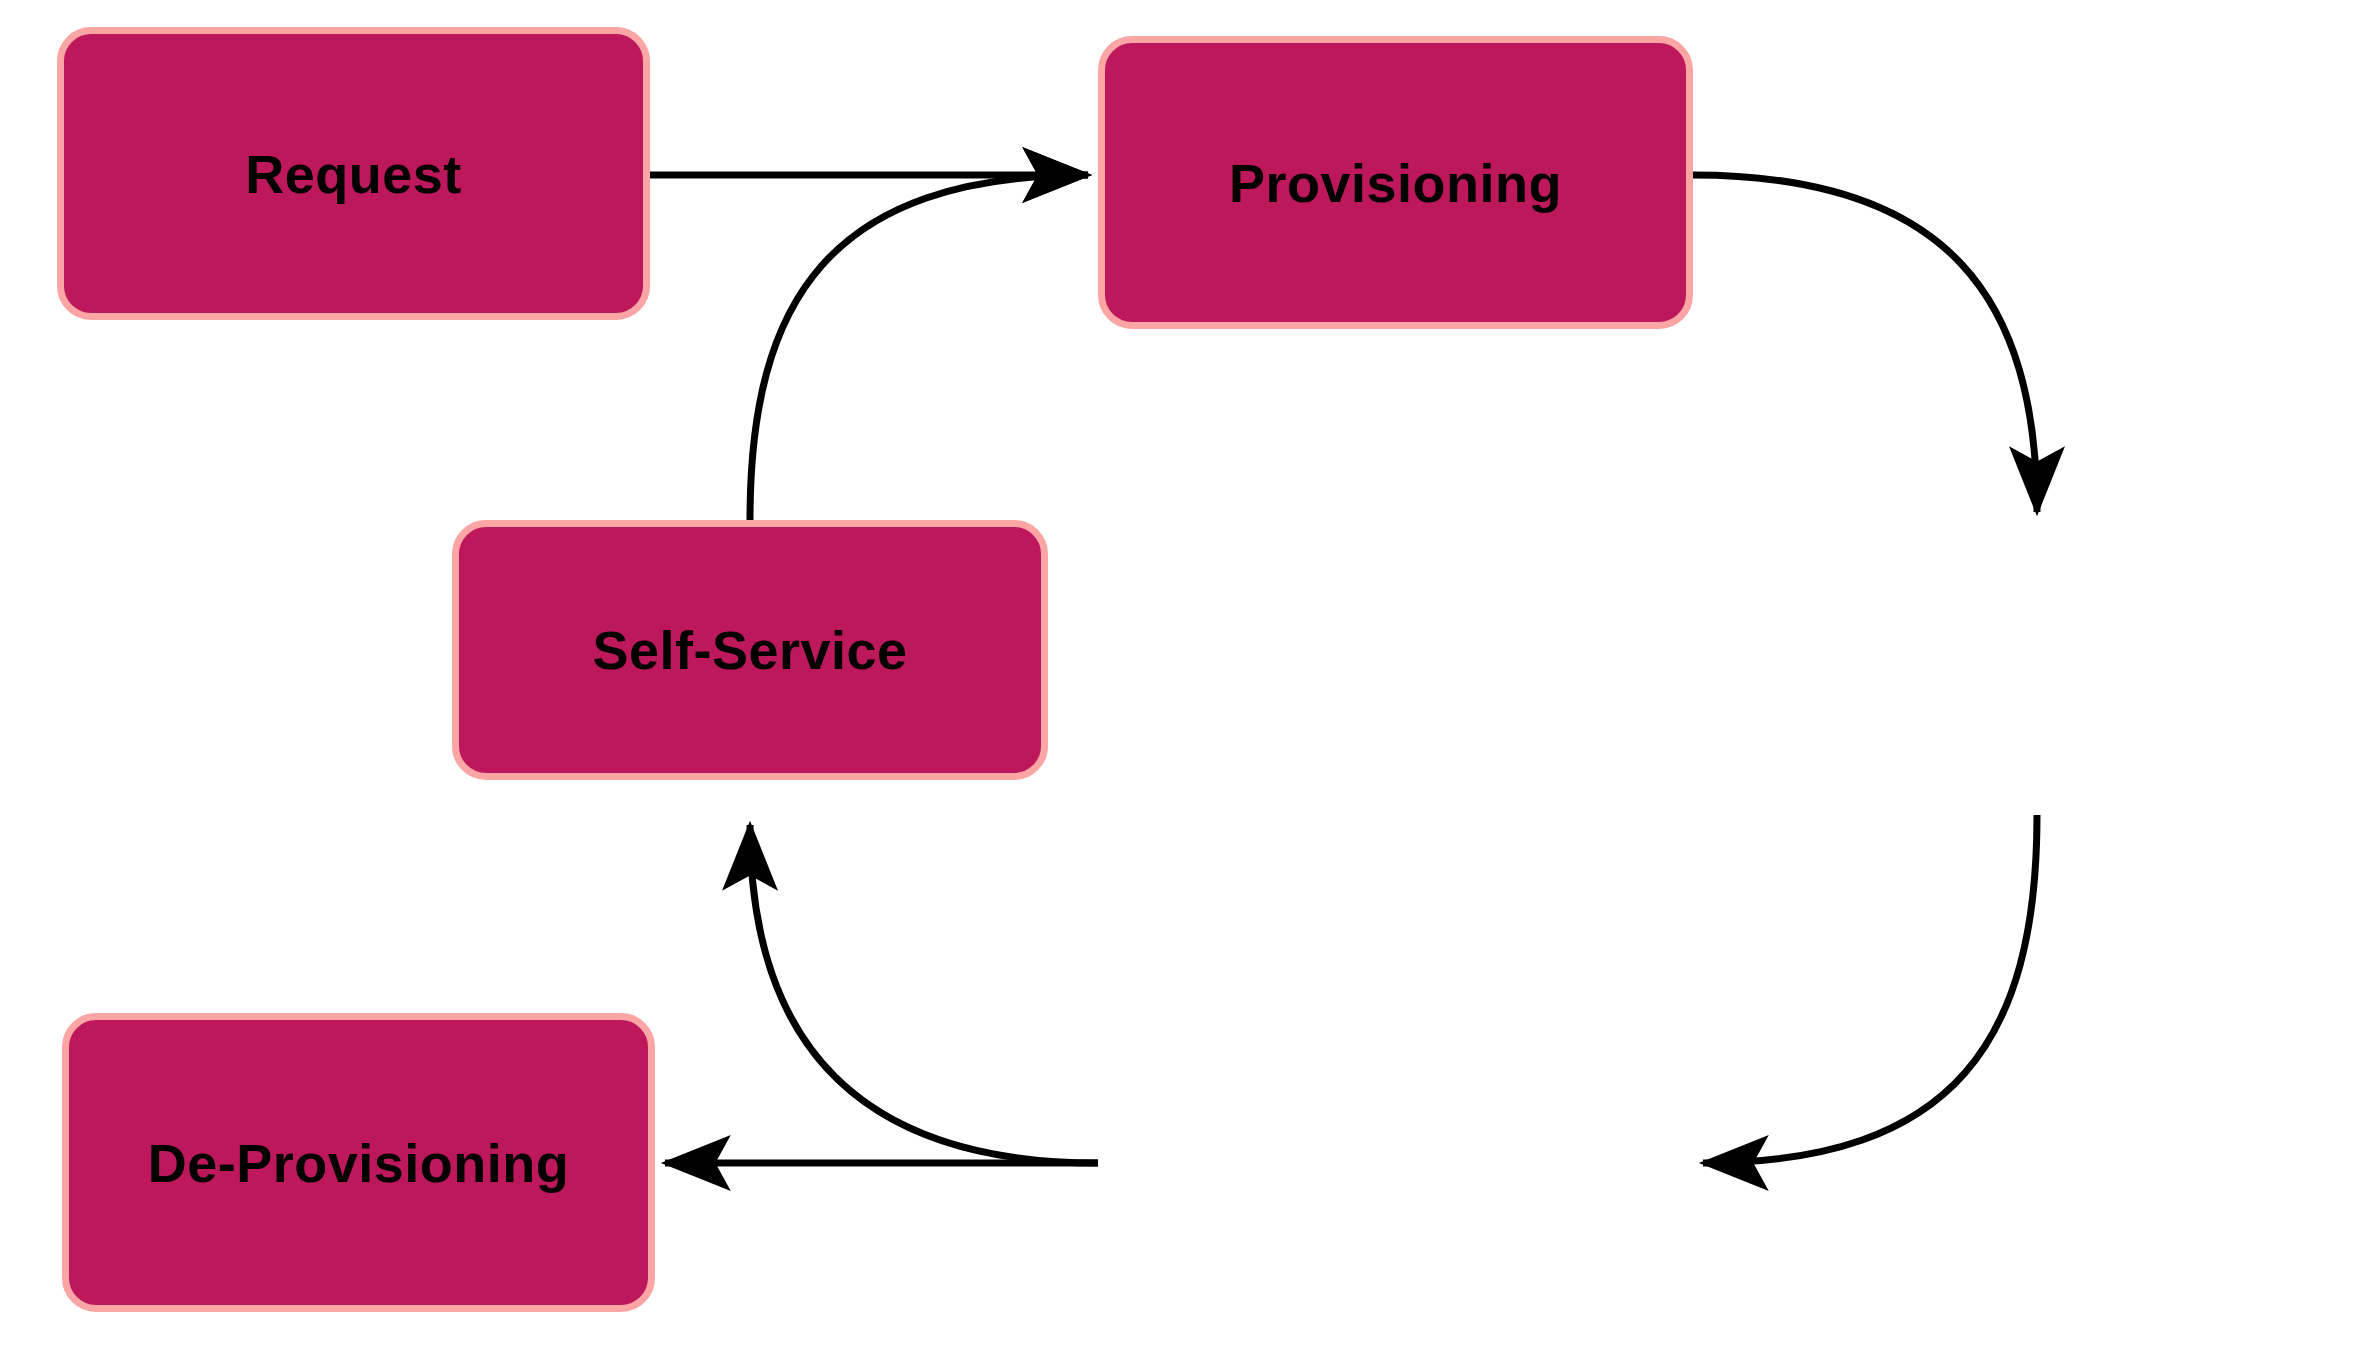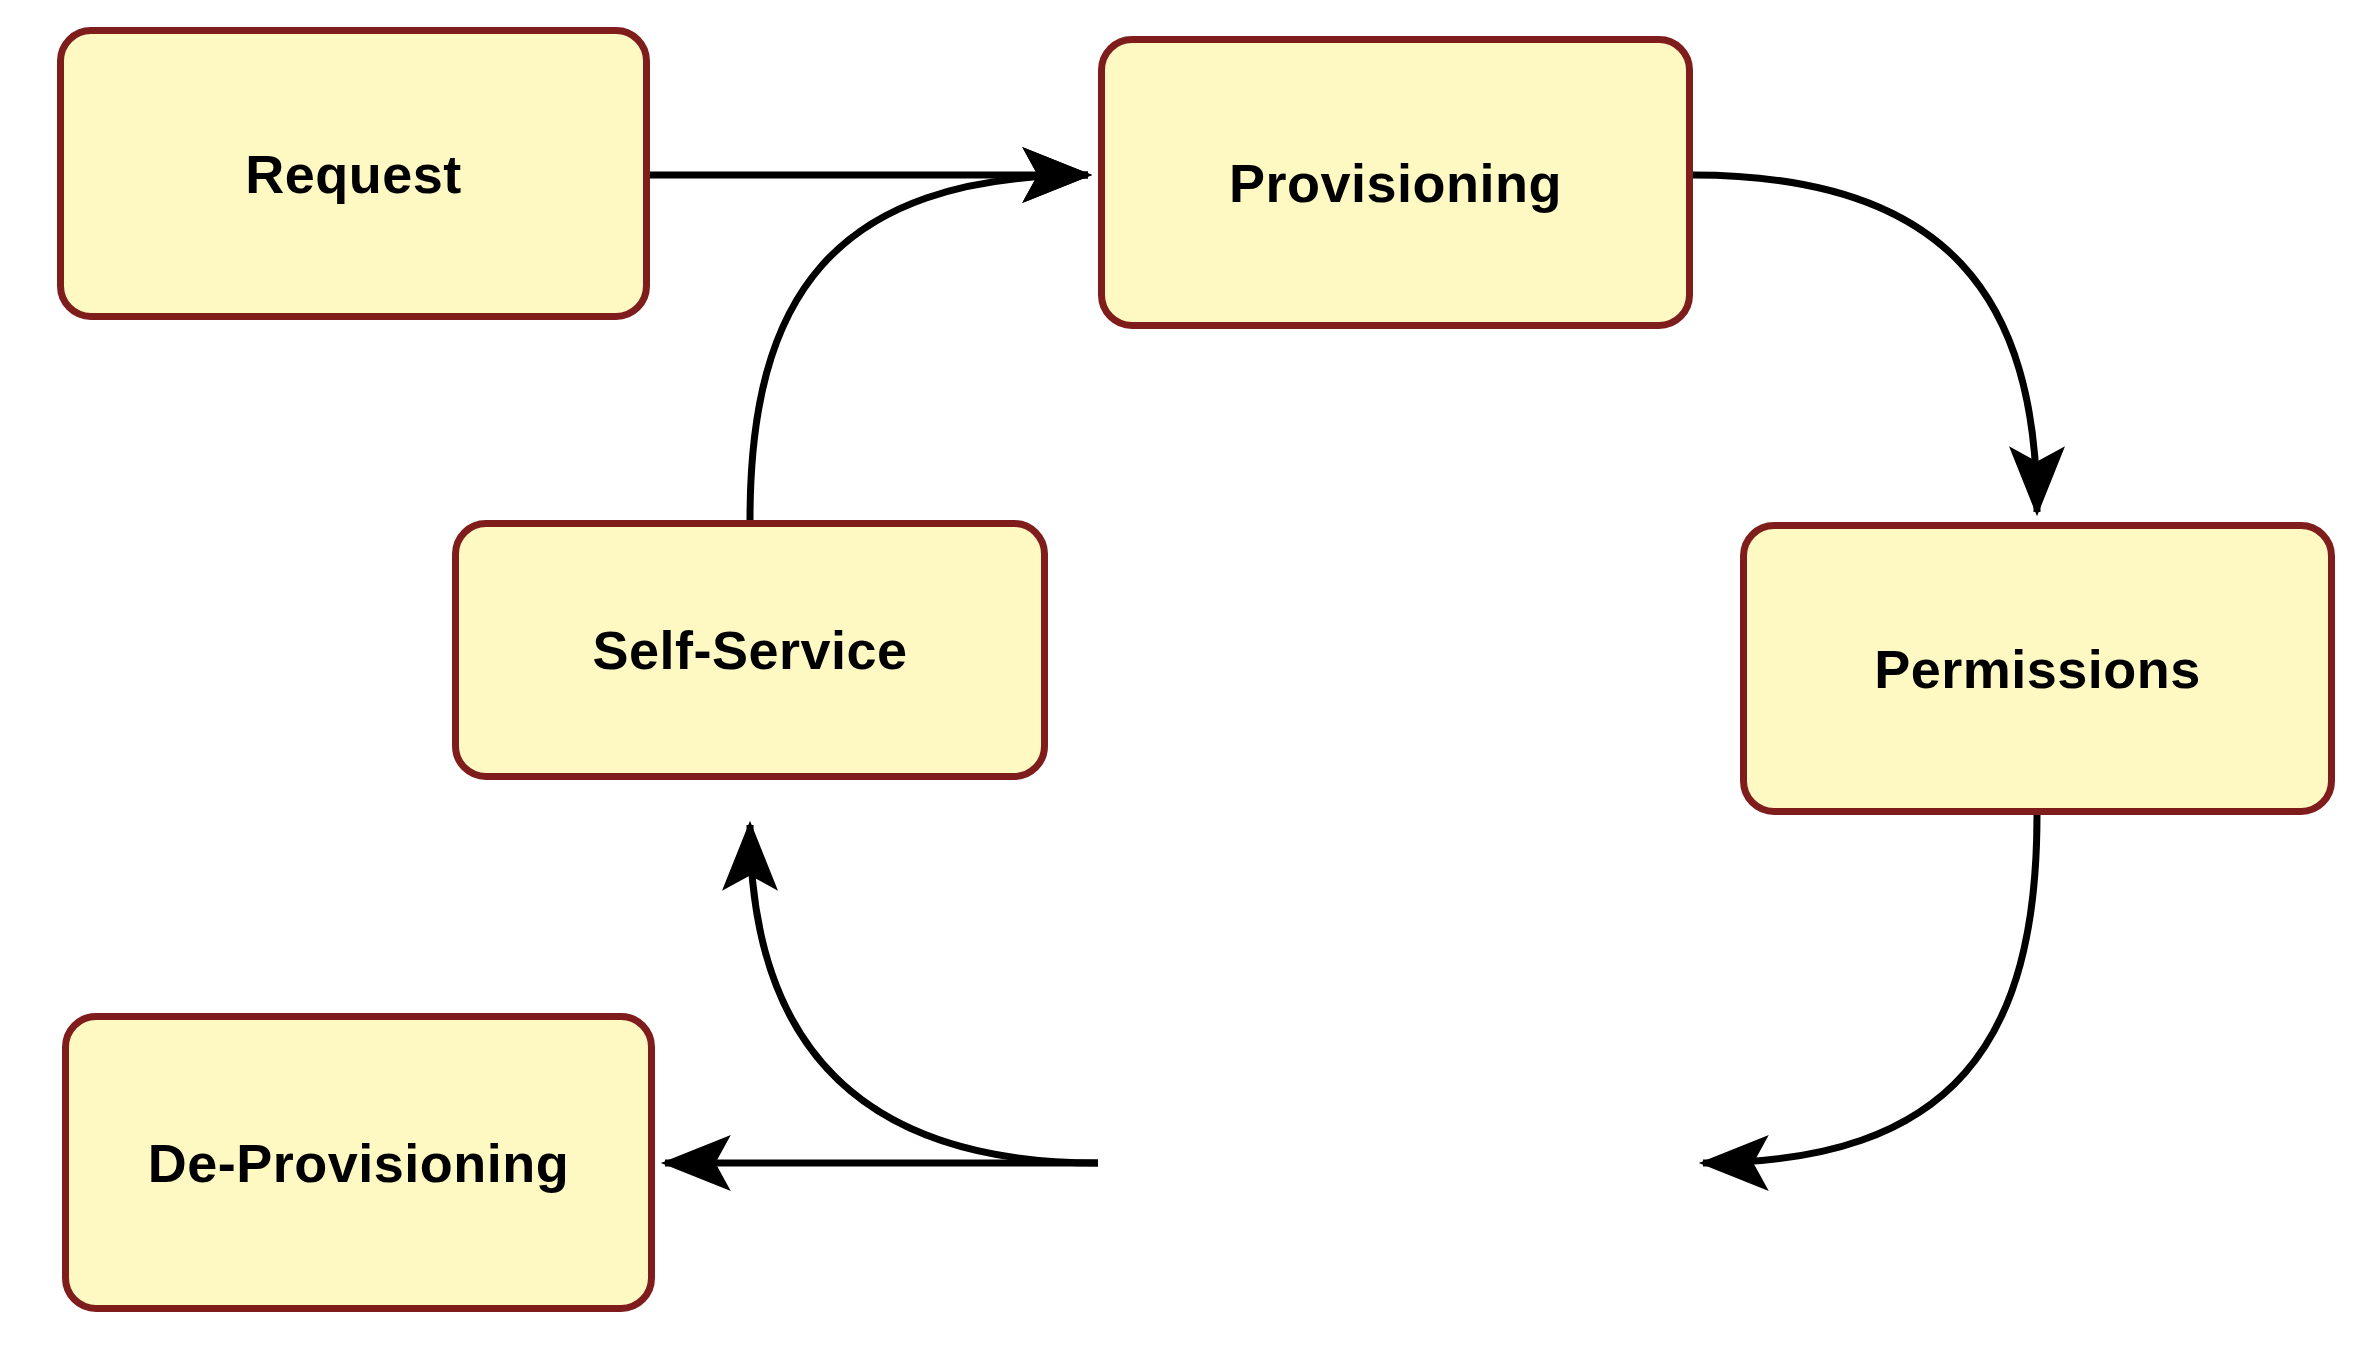--- a/index.html
+++ b/index.html
@@ -18,22 +18,22 @@
   #edges {
     position: absolute;
     left: 0;
     top: 0;
     width: 2362px;
     height: 1348px;
   }
   .node {
     position: absolute;
     box-sizing: border-box;
-    background: #fef9c3;
-    border: 7px solid #7f1d1d;
+    background: #be185d;
+    border: 7px solid #fca5a5;
     border-radius: 34px;
     display: flex;
     align-items: center;
     justify-content: center;
     z-index: 5;
   }
   .node-label {
     font-family: "Liberation Sans", sans-serif;
     font-weight: bold;
     font-size: 54px;
@@ -70,23 +70,20 @@
   </svg>
 
   <div class="node" style="left:57px; top:27px; width:593px; height:293px;">
     <span class="node-label">Request</span>
   </div>
 
   <div class="node" style="left:1098px; top:27px; width:595px; height:293px;margin-top:9px;">
     <span class="node-label">Provisioning</span>
   </div>
 
-  <div class="node" style="left:1740px; top:522px; width:595px; height:293px;">
-    <span class="node-label">Permissions</span>
-  </div>
 
 
   <div class="node" style="left:62px; top:1013px; width:593px; height:299px;">
     <span class="node-label">De-Provisioning</span>
   </div>
 
   <div class="node" style="left:452px; top:520px; width:596px; height:260px;">
     <span class="node-label">Self-Service</span>
   </div>
 

